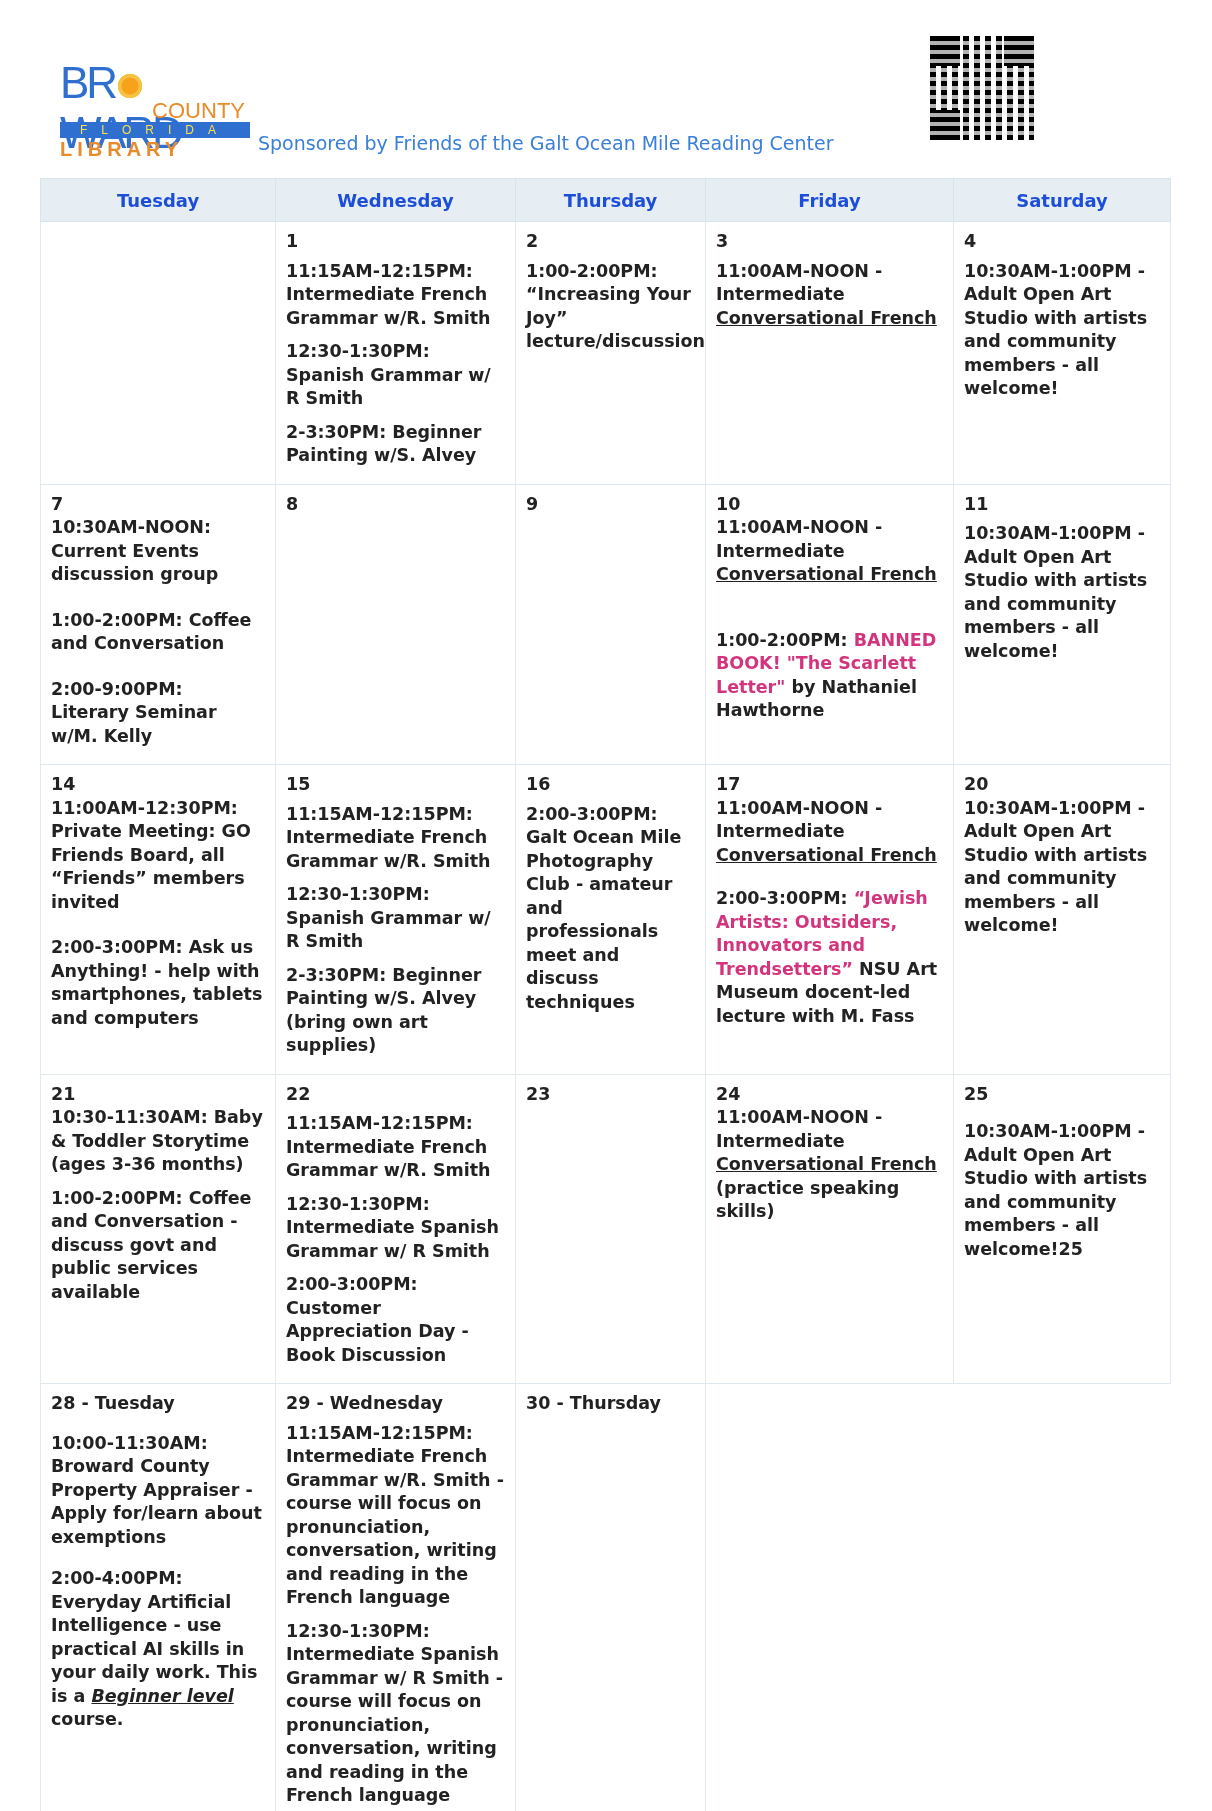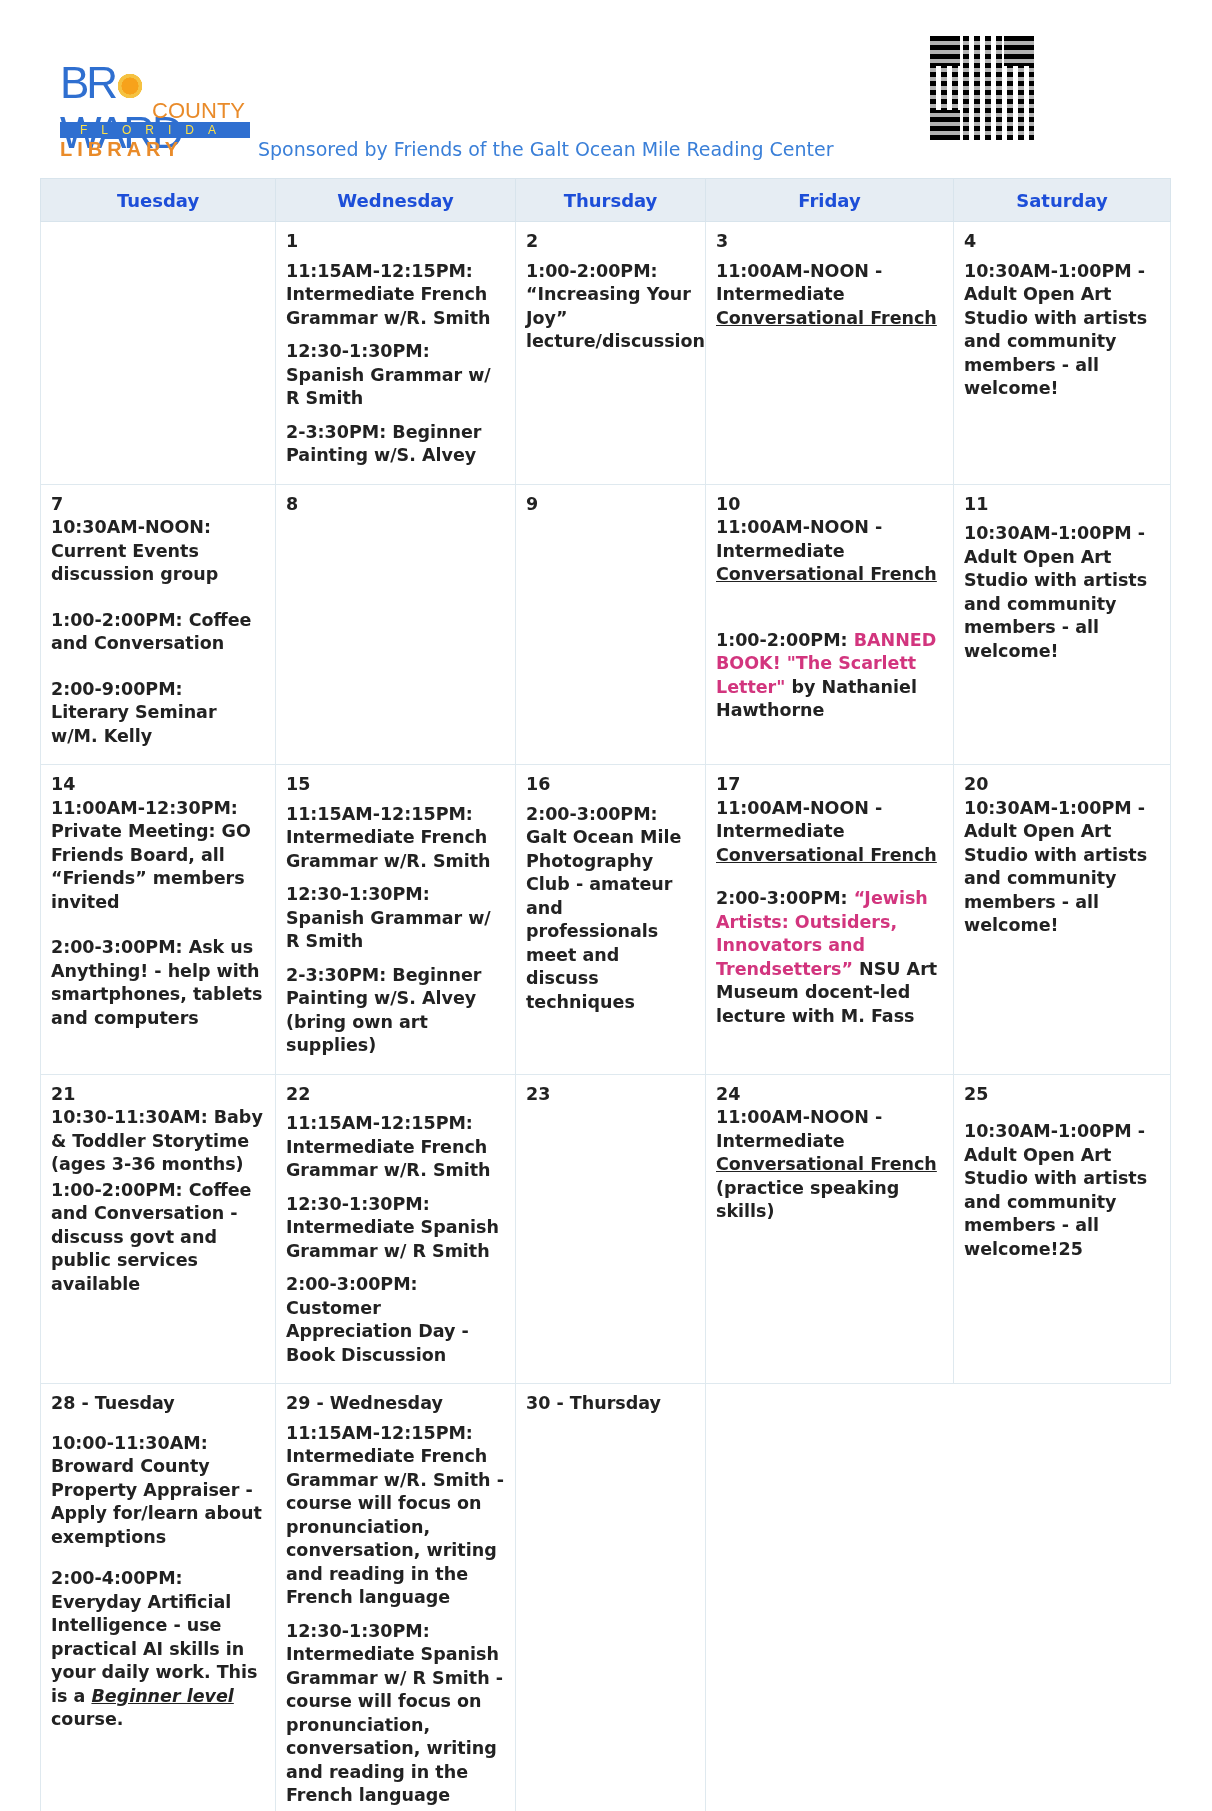--- a/index.html
+++ b/index.html
@@ -16,21 +16,21 @@
         font-family:"Liberation Sans", sans-serif; }
   .logo .florida { position:absolute; left:0; top:64px; width:190px; height:16px; background:#2f6fd0;
         color:#fde047; font-size:12px; letter-spacing:14px; text-align:center; line-height:16px;
         font-family:"Liberation Sans", sans-serif; }
   .logo .library { position:absolute; left:0; top:80px; width:190px; font-size:20px; font-weight:bold;
         color:#e98b2a; letter-spacing:5px; font-family:"Liberation Sans", sans-serif; }
   .title { position:absolute; left:300px; width:580px; text-align:center; color:#3a7fd8;
         font-family:"DejaVu Sans", sans-serif; }
   .title.t1 { top:50px; font-size:33px; }
   .title.t2 { top:94px; font-size:33px; }
-  .sponsor { position:absolute; left:258px; top:138px; font-size:19px; color:#3a7fd8; }
+  .sponsor { position:absolute; left:258px; top:132px; font-size:19px; color:#3a7fd8; }
   .qr { position:absolute; left:930px; top:36px; width:104px; height:104px;
         background:
           linear-gradient(#000,#000) 0 0/30px 30px no-repeat,
           linear-gradient(#000,#000) 74px 0/30px 30px no-repeat,
           linear-gradient(#000,#000) 0 74px/30px 30px no-repeat,
           repeating-linear-gradient(90deg,#000 0 6px,#fff 6px 11px),
           #fff; }
   .qr::after { content:""; position:absolute; inset:0;
         background:repeating-linear-gradient(0deg,transparent 0 5px,#fff 5px 9px); opacity:.7; }
 
@@ -149,21 +149,21 @@
       </td>
       <td>
         <span class="day-num" style="margin-bottom:0">20</span>
         <span class="ev">10:30AM-1:00PM - Adult Open Art Studio with artists and community members - all welcome!</span>
       </td>
     </tr>
 
     <tr style="height:268px">
       <td>
         <span class="day-num" style="margin-bottom:0">21</span>
-        <span class="ev" style="margin-bottom:2px">10:30-11:30AM: Baby &amp; Toddler Storytime (ages 3-36 months)</span>
+        <span class="ev" style="margin-bottom:10px">10:30-11:30AM: Baby &amp; Toddler Storytime (ages 3-36 months)</span>
         <span class="ev">1:00-2:00PM: Coffee and Conversation - discuss govt and public services available</span>
       </td>
       <td>
         <span class="day-num">22</span>
         <span class="ev">11:15AM-12:15PM: Intermediate French Grammar w/R. Smith</span>
         <span class="ev">12:30-1:30PM: Intermediate Spanish Grammar w/ R Smith</span>
         <span class="ev">2:00-3:00PM: Customer Appreciation Day - Book Discussion</span>
       </td>
       <td>
         <span class="day-num">23</span>

